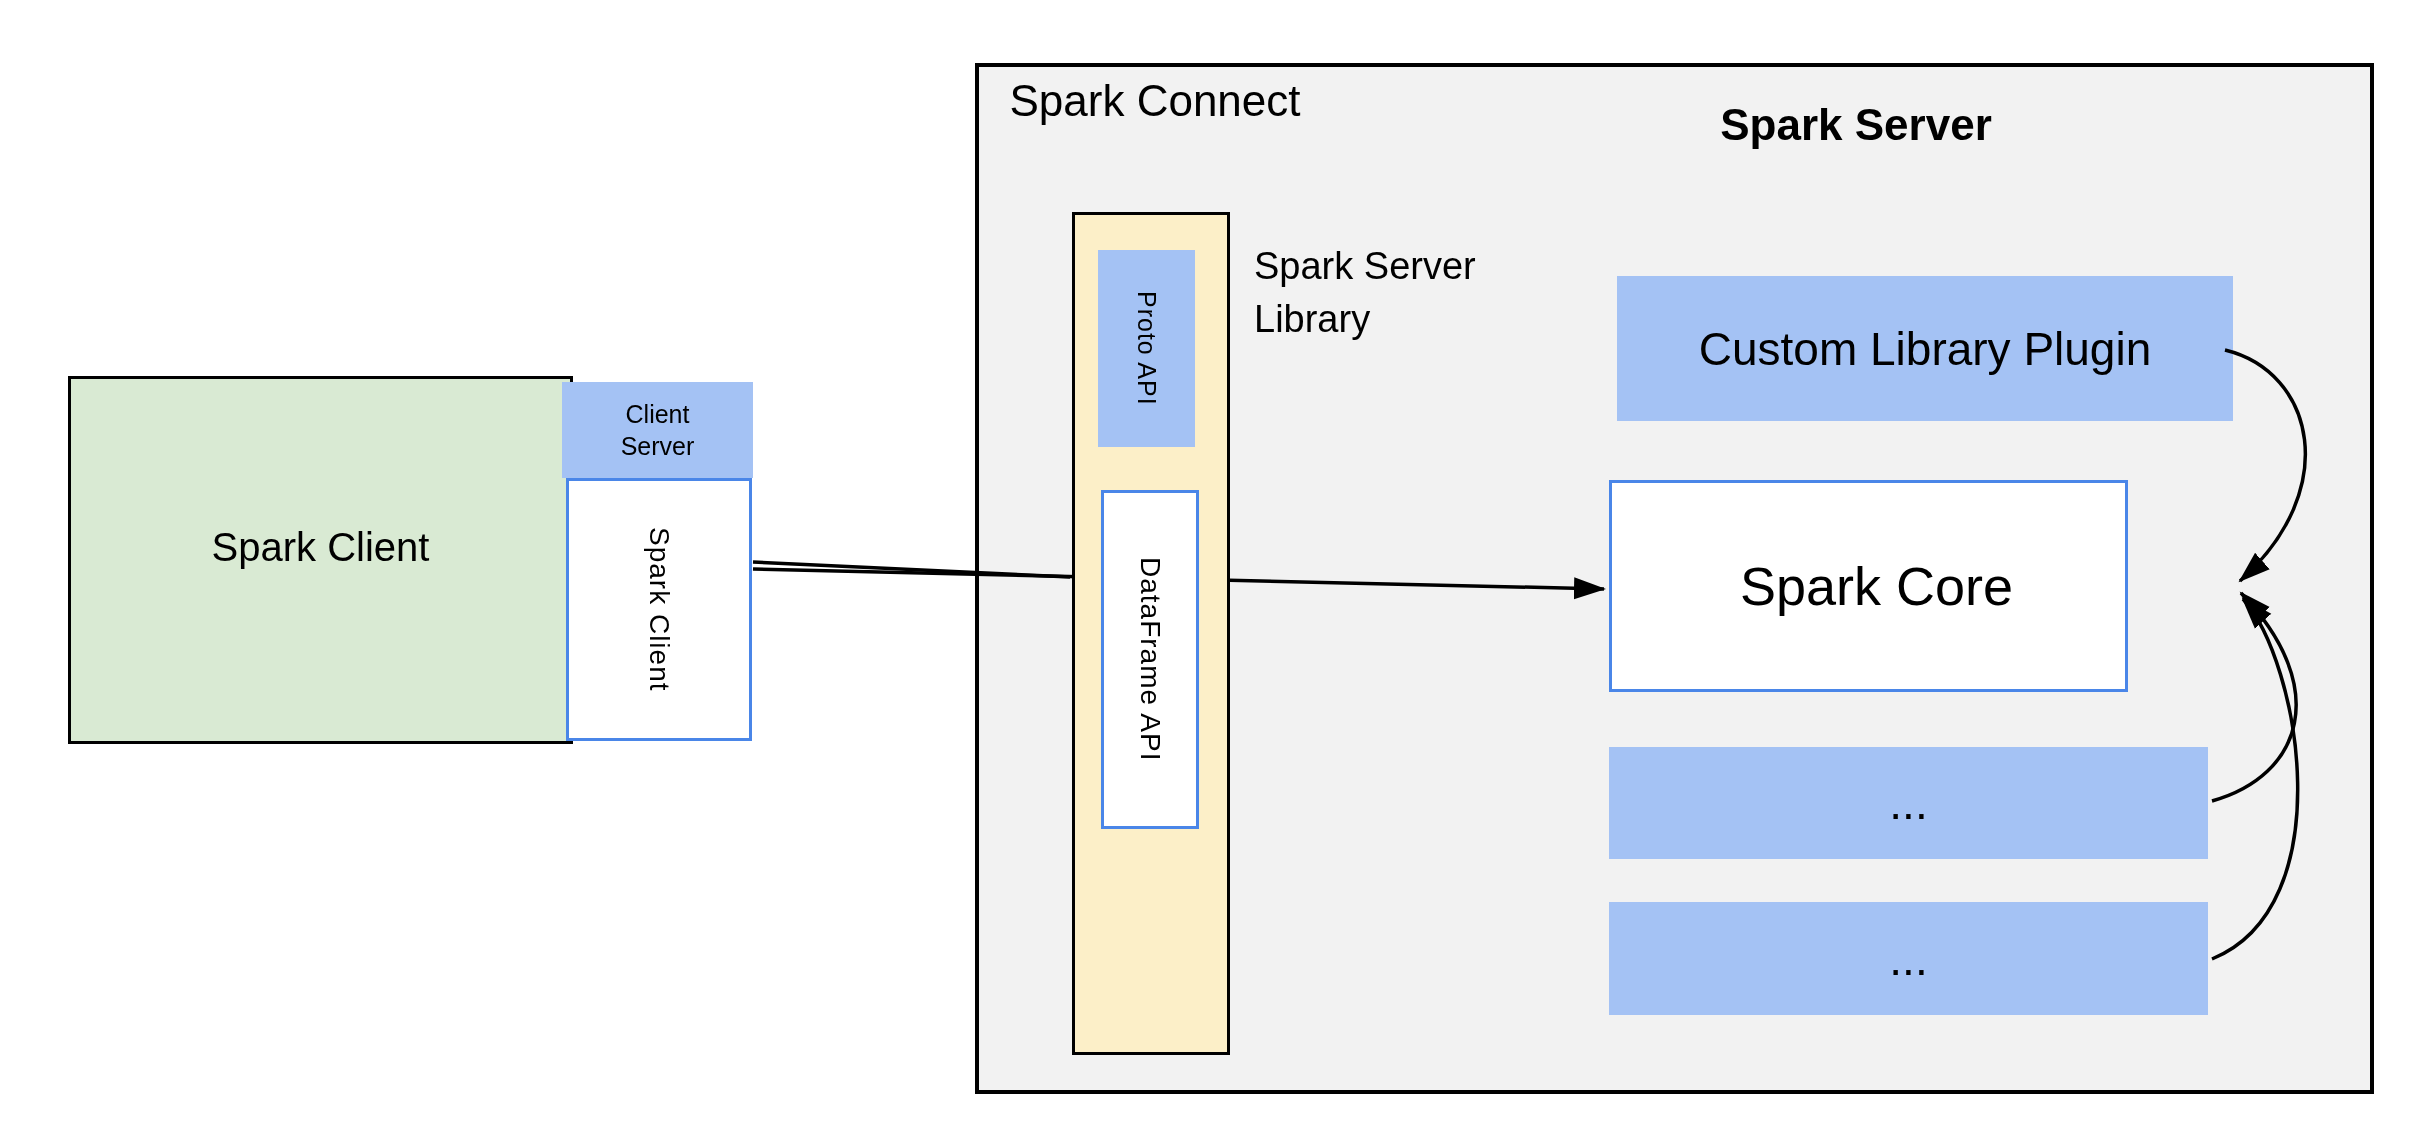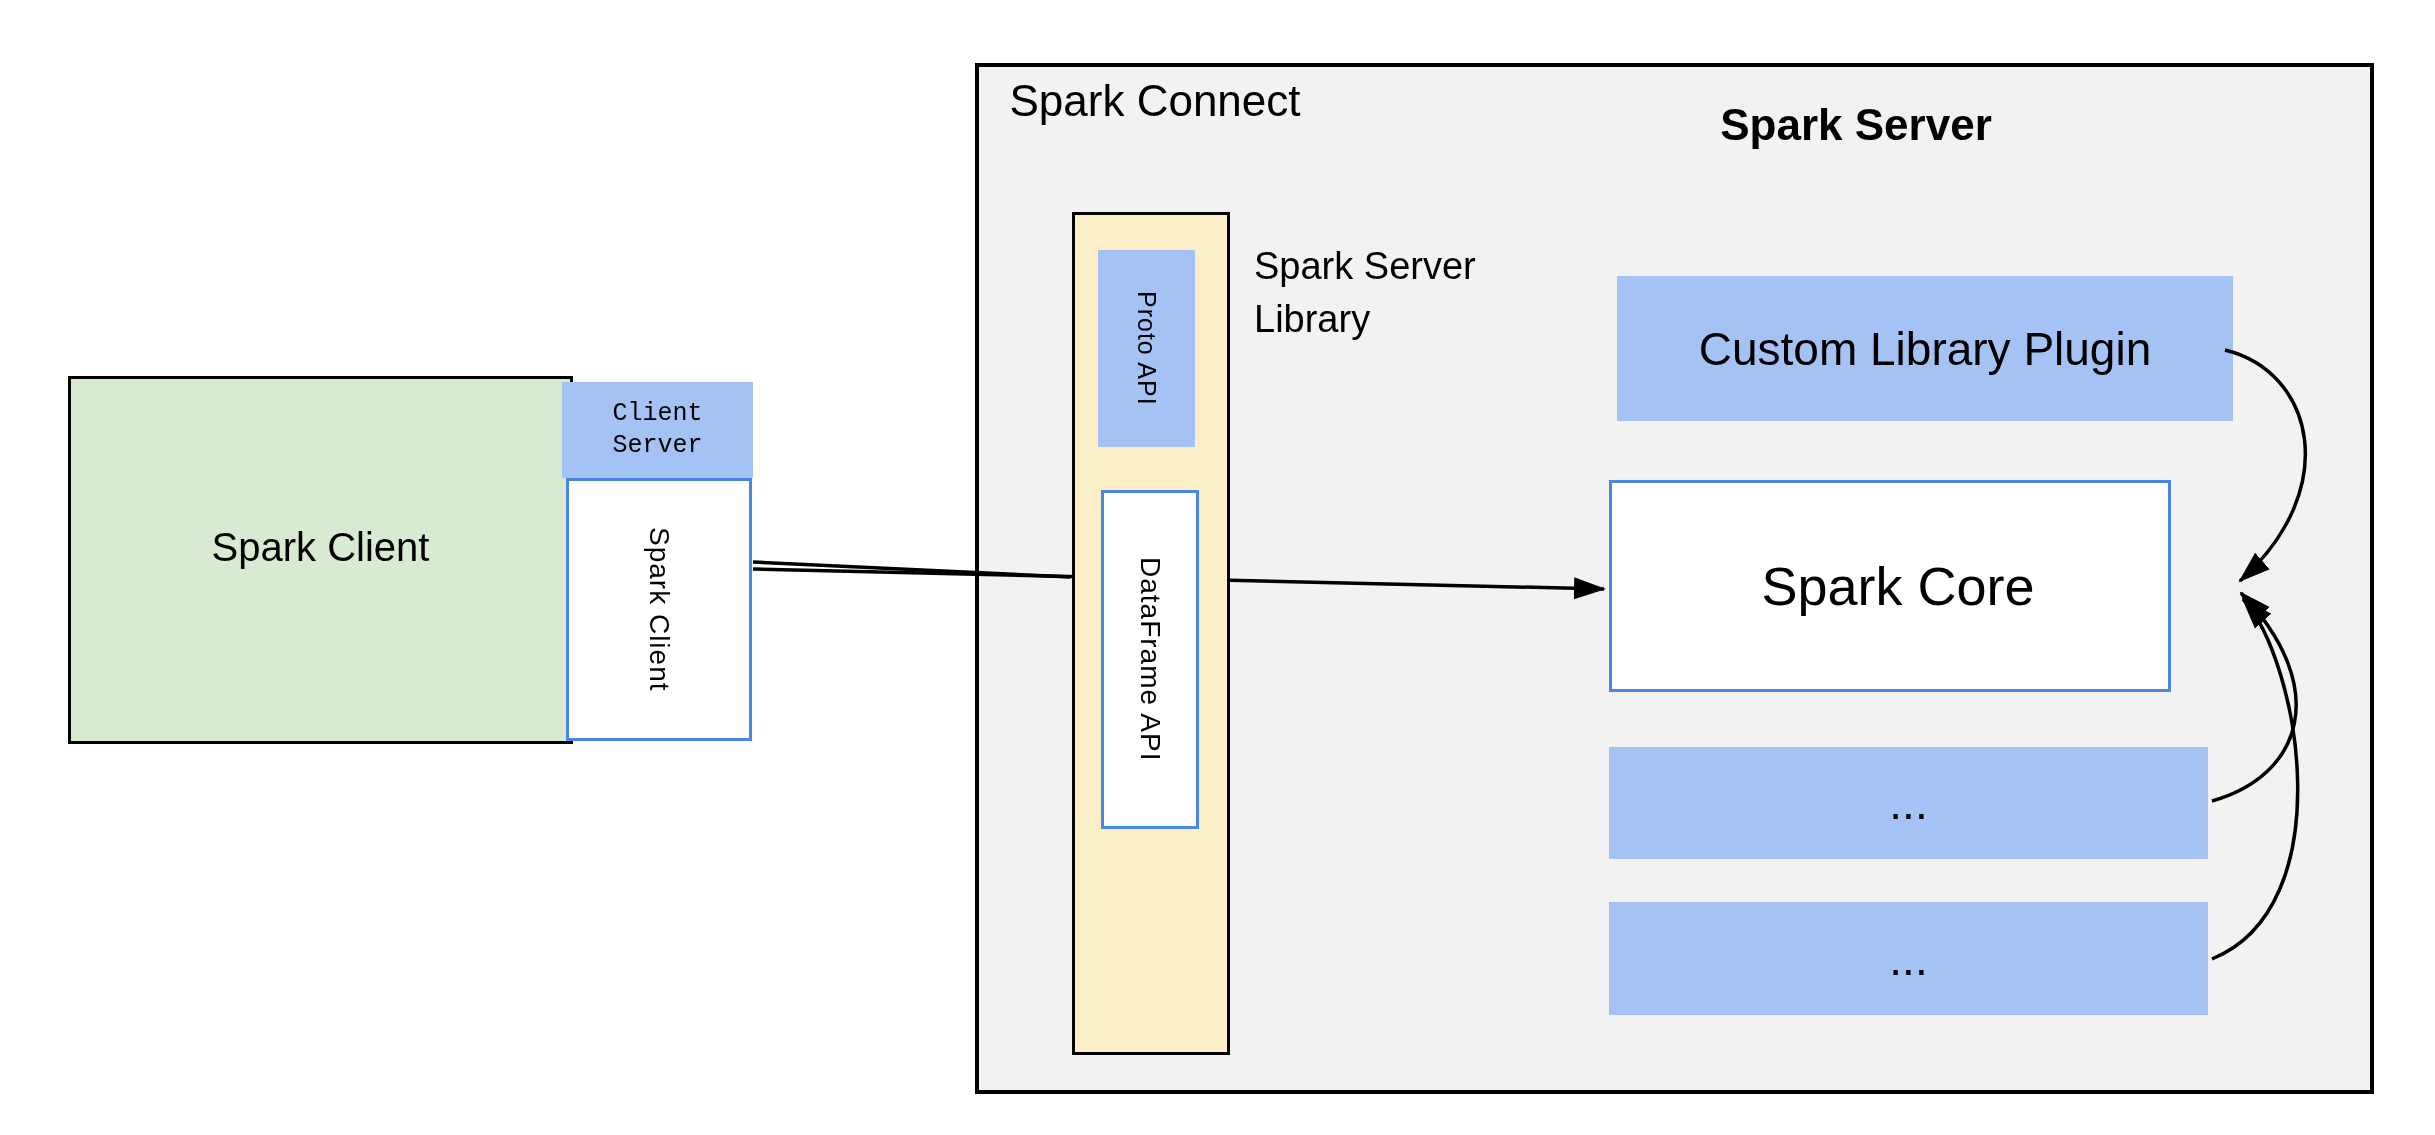--- a/index.html
+++ b/index.html
@@ -35,31 +35,31 @@
     font-size:38px; line-height:1.4; text-align:left; }
   .line { display:block; }
 
   
   .green-box { left:68px; top:376px; width:505px; height:368px;
     background:#d9ead3; border:3px solid #000; z-index:2;
     display:flex; flex-direction:column; align-items:center; justify-content:center;
     padding-bottom:26px; font-size:40px; line-height:1.55; text-align:center; }
   .package-box { left:562px; top:382px; width:191px; height:96px;
     background:#a4c2f4; z-index:3; display:flex; flex-direction:column;
-    align-items:center; justify-content:center; font-size:25px; line-height:1.3; text-align:center;font-family:Liberation Mono, monospace; }
+    align-items:center; justify-content:center; font-size:25px; line-height:1.3; text-align:center; }
   .client-box { left:566px; top:478px; width:186px; height:263px;
     background:#ffffff; border:3px solid #4a86e8; z-index:4;
     display:flex; align-items:center; justify-content:center; }
   .client-box .vtext { font-size:28px; letter-spacing:1px; }
 
   
   .plugin-box { left:1617px; top:276px; width:616px; height:145px;
     background:#a4c2f4; z-index:3; display:flex; align-items:center; justify-content:center;
     font-size:46px; }
-  .core-box { left:1609px; top:480px; width:562px; height:212px;
+  .core-box { left:1609px; top:480px; width:519px; height:212px;
     background:#ffffff; border:3px solid #4a86e8; z-index:3;
     display:flex; align-items:center; justify-content:center; font-size:54px;padding-left:16px; }
   .module1-box { left:1609px; top:747px; width:599px; height:112px;
     background:#a4c2f4; z-index:3; display:flex; align-items:center; justify-content:center;
     font-size:46px; }
   .module2-box { left:1609px; top:902px; width:599px; height:113px;
     background:#a4c2f4; z-index:3; display:flex; align-items:center; justify-content:center;
     font-size:46px; }
 
   svg.arrows-under { position:absolute; left:0; top:0; z-index:2; pointer-events:none; }

